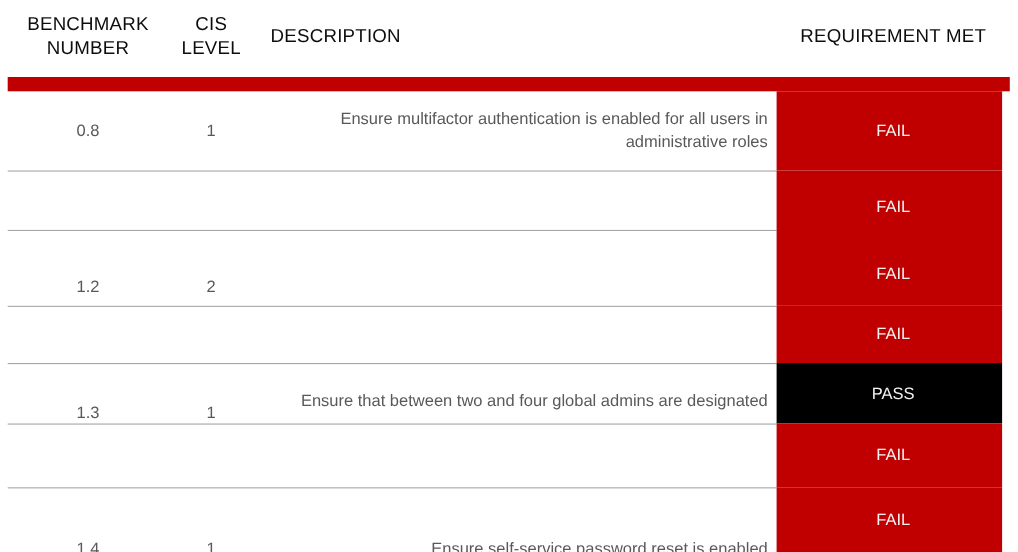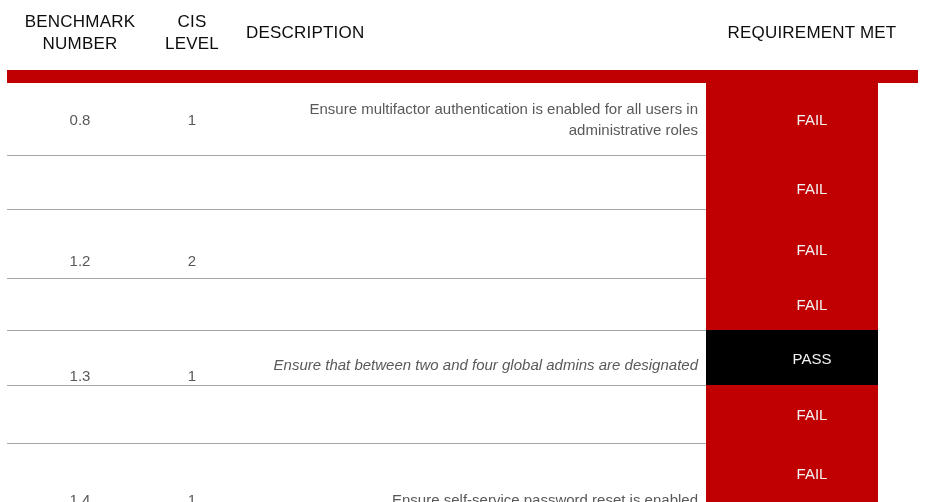--- a/index.html
+++ b/index.html
@@ -77,21 +77,21 @@
   .status-col {
     position: absolute;
     left: 706px;
     top: 83px;
     width: 212px;
     height: 419px;
   }
   .status-cell {
     position: absolute;
     left: 0;
-    width: 172px;
+    width: 205px;
     color: #f2f2f2;
     font-size: 15px;
     line-height: 1;
     text-align: center;
     box-sizing: border-box;
   }
   .status-cell .status-label {
     position: absolute;
     left: 0;
     width: 212px;
@@ -169,21 +169,21 @@
       </div>
       <div class="row" style="top: 72px; height: 65px;">
         <div class="rule"></div>
         <div class="cell cell-number" style="top: 94.5px;">1.2</div>
         <div class="cell cell-level" style="top: 94.5px;">2</div>
       </div>
       <div class="row" style="top: 126px; height: 58px; padding-left: 16px;">
         <div class="rule"></div>
         <div class="cell cell-number" style="top: 156px;">1.3</div>
         <div class="cell cell-level" style="top: 156px;">1</div>
-        <div class="cell cell-desc" style="top: 145px; font-style: italic;">Ensure that between two and four global admins are designated</div>
+        <div class="cell cell-desc" style="top: 145px;">Ensure that between two and four global admins are designated</div>
       </div>
       <div class="row" style="top: 195px; height: 52px;">
         <div class="rule"></div>
         <div class="cell cell-number" style="top: 211px;">1.4</div>
         <div class="cell cell-level" style="top: 211px;">1</div>
         <div class="cell cell-desc" style="top: 210.5px;">Ensure self-service password reset is enabled</div>
       </div>
       <div class="row" style="top: 247px; height: 55px;">
         <div class="rule"></div>
       </div>

